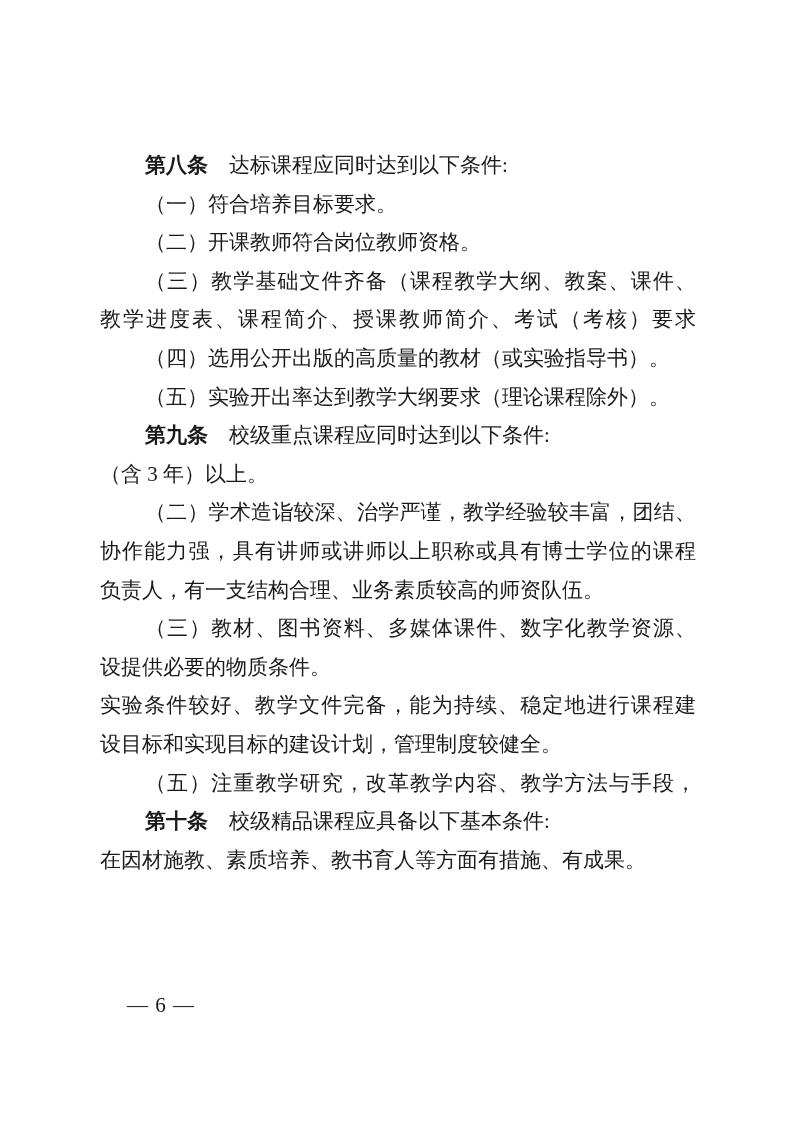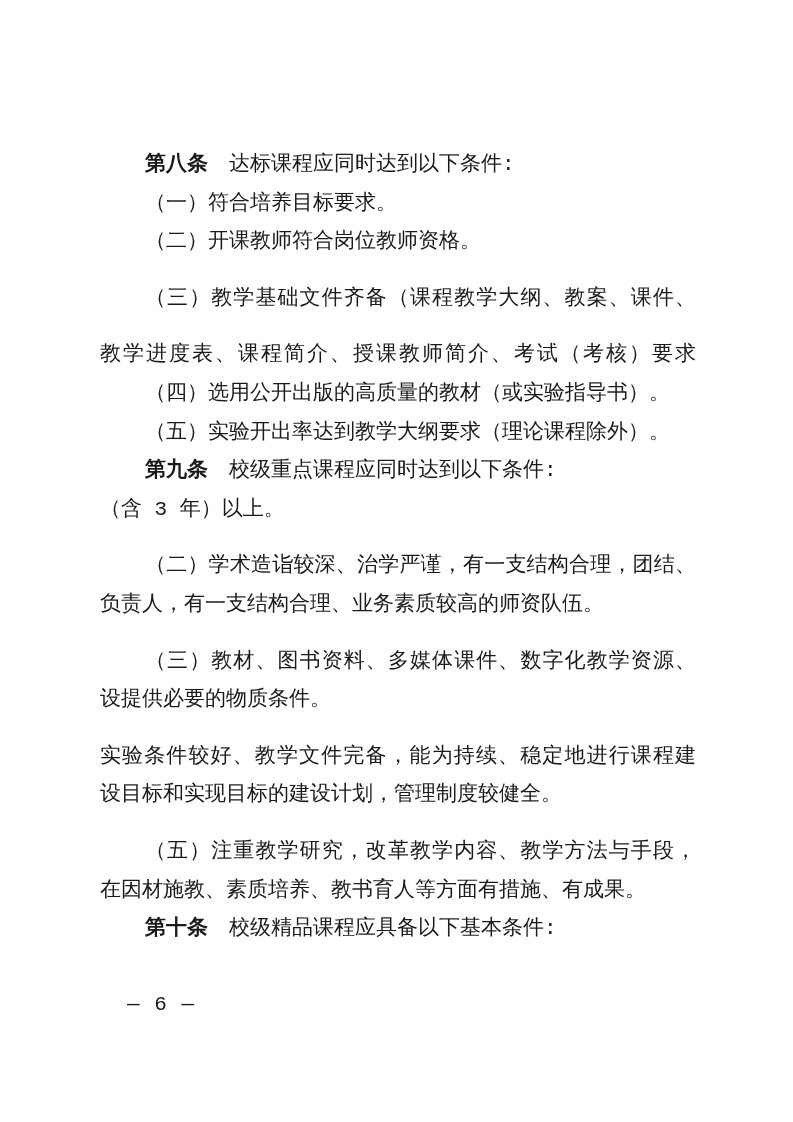--- a/index.html
+++ b/index.html
@@ -5,21 +5,21 @@
   html, body {
     margin: 0;
     padding: 0;
     background: #ffffff;
   }
   .page {
     position: relative;
     width: 793px;
     height: 1122px;
     background: #ffffff;
-    font-family: Liberation Mono, monospace;
+    font-family: Liberation Serif, serif;
     color: #1a1a1a;
     overflow: hidden;
   }
   .content {
     position: absolute;
     left: 100px;
     top: 146px;
     width: 596px;
   }
   .line {
@@ -29,21 +29,20 @@
     letter-spacing: 0px;
     overflow: hidden;
     text-align: left;
   }
   .line.indent {
     text-indent: 45px;
   }
   .line.fill {
     text-align: justify;
     text-align-last: justify;
-    margin-top: 18px;
   }
   .line b {
     font-weight: 700;
   }
   .footer {
     position: absolute;
     left: 127px;
     top: 991px;
     font-size: 21px;
     line-height: 28px;
@@ -58,26 +57,27 @@
   <div class="content" id="doc-lines">
       <div class="line indent"><b>第八条</b><span>　达标课程应同时达到以下条件:</span></div>
       <div class="line indent"><span>（一）符合培养目标要求。</span></div>
       <div class="line indent"><span>（二）开课教师符合岗位教师资格。</span></div>
       <div class="line indent fill"><span>（三）教学基础文件齐备（课程教学大纲、教案、课件、</span></div>
       <div class="line fill"><span>教学进度表、课程简介、授课教师简介、考试（考核）要求等）。</span></div>
       <div class="line indent"><span>（四）选用公开出版的高质量的教材（或实验指导书）。</span></div>
       <div class="line indent"><span>（五）实验开出率达到教学大纲要求（理论课程除外）。</span></div>
       <div class="line indent"><b>第九条</b><span>　校级重点课程应同时达到以下条件:</span></div>
       <div class="line"><span>（含 3 年）以上。</span></div>
-      <div class="line indent fill"><span>（二）学术造诣较深、治学严谨，有一支结构合理，团结、</span></div>
+      <div class="line indent fill"><span>（二）学术造诣较深、治学严谨，教学经验较丰富，团结、</span></div>
+      <div class="line fill"><span>协作能力强，具有讲师或讲师以上职称或具有博士学位的课程</span></div>
       <div class="line"><span>负责人，有一支结构合理、业务素质较高的师资队伍。</span></div>
       <div class="line indent fill"><span>（三）教材、图书资料、多媒体课件、数字化教学资源、</span></div>
       <div class="line"><span>设提供必要的物质条件。</span></div>
       <div class="line fill"><span>实验条件较好、教学文件完备，能为持续、稳定地进行课程建</span></div>
       <div class="line"><span>设目标和实现目标的建设计划，管理制度较健全。</span></div>
       <div class="line indent fill"><span>（五）注重教学研究，改革教学内容、教学方法与手段，</span></div>
+      <div class="line indent"><b>第十条</b><span>　校级精品课程应具备以下基本条件:</span></div>
       <div class="line"><span>在因材施教、素质培养、教书育人等方面有措施、有成果。</span></div>
-      <div class="line indent"><b>第十条</b><span>　校级精品课程应具备以下基本条件:</span></div>
     </div>
   <div class="footer">
     <span>— 6 —</span>
   </div>
 </div>
 
 </body></html>

